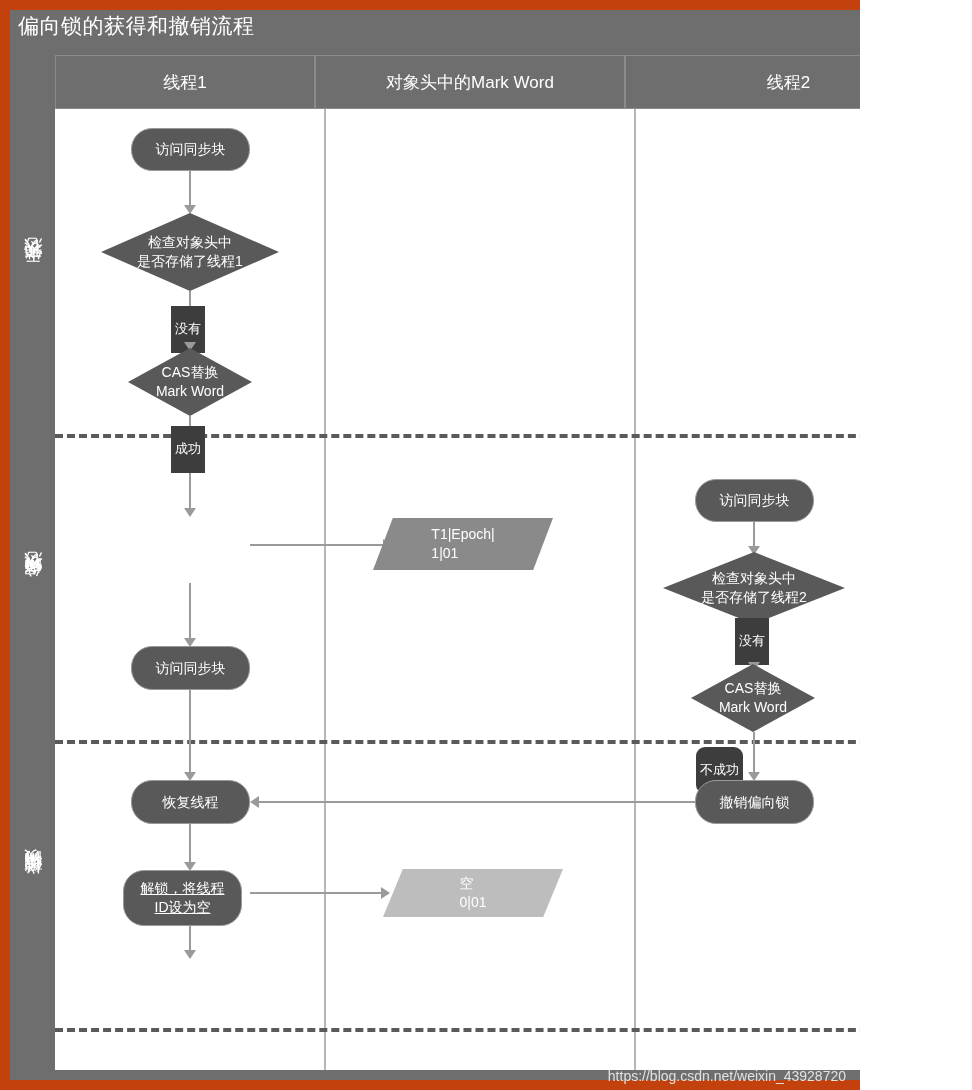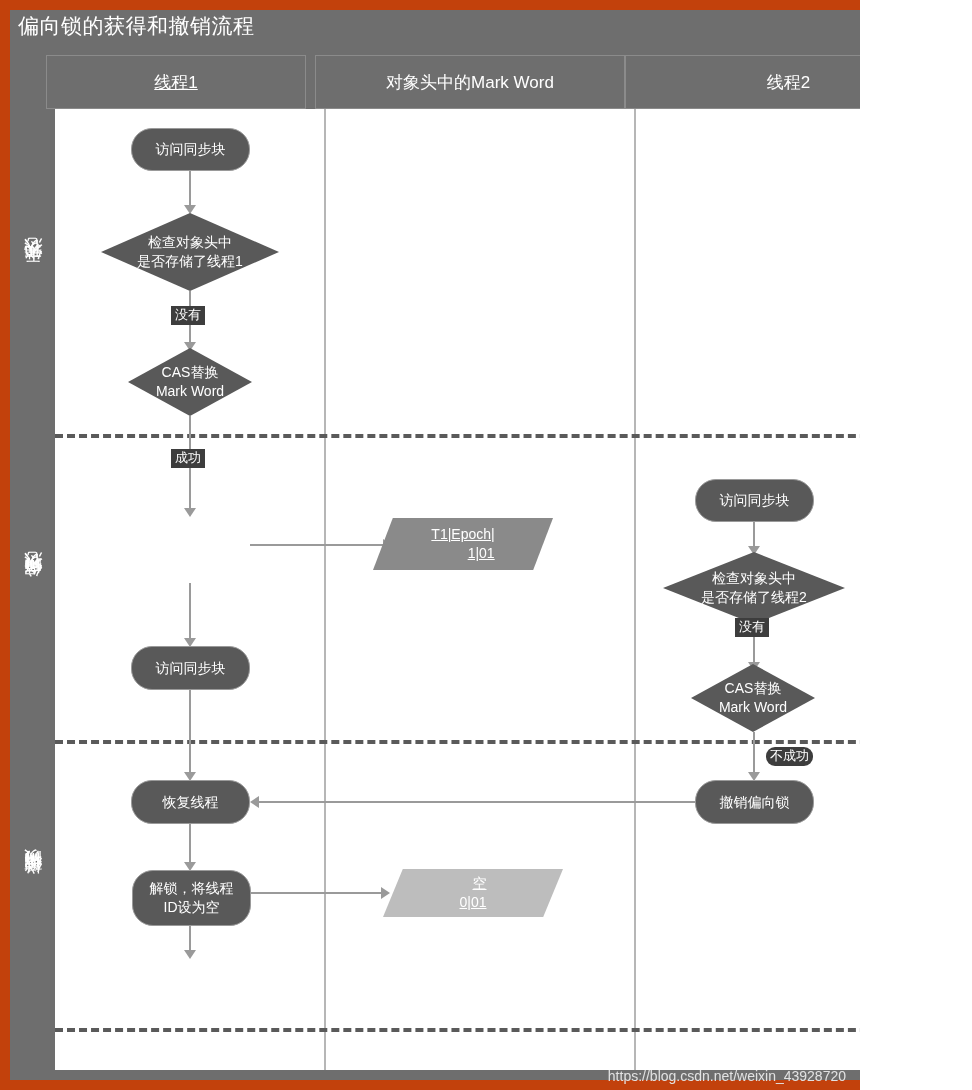--- a/index.html
+++ b/index.html
@@ -46,21 +46,21 @@
     background: #6e6e6e;
     border: 1px solid #8b8b8b;
     box-sizing: border-box;
     display: flex;
     align-items: center;
     justify-content: center;
     color: #ffffff;
     font-size: 17px;
     white-space: nowrap;
   }
-  #ch0 { left: 46px;  width: 260px; text-decoration: underline; }
+  #ch0 { left: 55px;  width: 260px; }
   #ch1 { left: 315px; width: 310px; }
   #ch2 { left: 625px; width: 327px; }
 
   
   .canvas {
     position: absolute;
     left: 55px;
     top: 109px;
     width: 897px;
     height: 961px;
@@ -149,24 +149,23 @@
     position: absolute;
     left: 0; top: 0; right: 0; bottom: 0;
     clip-path: polygon(11% 0%, 100% 0%, 89% 100%, 0% 100%);
   }
   .para.dark .pshape { background: #8a8a8a; }
   .para.light .pshape { background: #bdbdbd; }
   .para .ptext {
     position: relative;
     z-index: 2;
     color: #ffffff;
-    text-align: right;
+    text-align: left;
     line-height: 1.35;
     font-size: 14px;
-    text-decoration: underline;
   }
 
   
   .vline {
     position: absolute;
     width: 2px;
     background: #9a9a9a;
   }
   .hline {
     position: absolute;
@@ -194,21 +193,21 @@
     border-bottom: 6px solid transparent;
     border-right: 9px solid #9a9a9a;
   }
 
   
   .edgelabel {
     position: absolute;
     background: #3d3d3d;
     color: #ffffff;
     font-size: 13px;
-    padding: 1px 4px;
+    padding: 15px 4px;
     white-space: nowrap;
     line-height: 1.3;
   }
 
   
   .watermark {
     position: absolute;
     right: 14px;
     bottom: 6px;
     color: #e2e2e2;
@@ -266,21 +265,21 @@
   </div>
   <div class="vline" style="left:189px; top:291px; height:54px;"></div>
   <div class="edgelabel" style="left:171px; top:306px;">没有</div>
   <div class="arrow-down" style="left:184px; top:342px;"></div>
 
   <div class="node diamond" style="left:128px; top:348px; width:124px; height:68px;">
     <div class="dshape"></div>
     <div class="dtext">CAS替换<br>Mark Word</div>
   </div>
   <div class="vline" style="left:189px; top:416px; height:95px;"></div>
-  <div class="edgelabel" style="left:171px; top:449px;">成功</div>
+  <div class="edgelabel" style="left:171px; top:426px;">成功</div>
   <div class="arrow-down" style="left:184px; top:508px;"></div>
 
 
   <div class="hline" style="left:250px; top:544px; width:135px;"></div>
   <div class="arrow-right" style="left:383px; top:539px;"></div>
 
   <div class="vline" style="left:189px; top:583px; height:58px;"></div>
   <div class="arrow-down" style="left:184px; top:638px;"></div>
 
   <div class="node rect" style="left:131px; top:646px; width:119px; height:44px;">
@@ -288,21 +287,21 @@
   </div>
   <div class="vline" style="left:189px; top:690px; height:87px;"></div>
   <div class="arrow-down" style="left:184px; top:772px;"></div>
 
   <div class="node rect" style="left:131px; top:780px; width:119px; height:44px;">
     <span>恢复线程</span>
   </div>
   <div class="vline" style="left:189px; top:824px; height:43px;"></div>
   <div class="arrow-down" style="left:184px; top:862px;"></div>
 
-  <div class="node rect" style="left:132px; top:870px; width:119px; height:56px;">
+  <div class="node rect" style="left:123px; top:870px; width:119px; height:56px;text-decoration:underline;">
     <span>解锁，将线程<br>ID设为空</span>
   </div>
   <div class="hline" style="left:250px; top:892px; width:133px;"></div>
   <div class="arrow-right" style="left:381px; top:887px;"></div>
 
   <div class="vline" style="left:189px; top:926px; height:28px;"></div>
   <div class="arrow-down" style="left:184px; top:950px;"></div>
 
 
   <div class="node para dark" style="left:373px; top:518px; width:180px; height:52px;">
@@ -327,21 +326,21 @@
   </div>
   <div class="vline" style="left:753px; top:624px; height:42px;"></div>
   <div class="edgelabel" style="left:735px; top:618px;">没有</div>
   <div class="arrow-down" style="left:748px; top:662px;"></div>
 
   <div class="node diamond" style="left:691px; top:664px; width:124px; height:68px;">
     <div class="dshape"></div>
     <div class="dtext">CAS替换<br>Mark Word</div>
   </div>
   <div class="vline" style="left:753px; top:732px; height:46px;"></div>
-  <div class="edgelabel" style="left:766px; top:747px;border-radius:9px;">不成功</div>
+  <div class="edgelabel" style="left:696px; top:747px;border-radius:9px;">不成功</div>
   <div class="arrow-down" style="left:748px; top:772px;"></div>
 
   <div class="node rect" style="left:695px; top:780px; width:119px; height:44px;">
     <span>撤销偏向锁</span>
   </div>
 
   <div class="hline" style="left:259px; top:801px; width:436px;"></div>
   <div class="arrow-left" style="left:250px; top:796px;"></div>
 
   <div class="watermark">https://blog.csdn.net/weixin_43928720</div>

